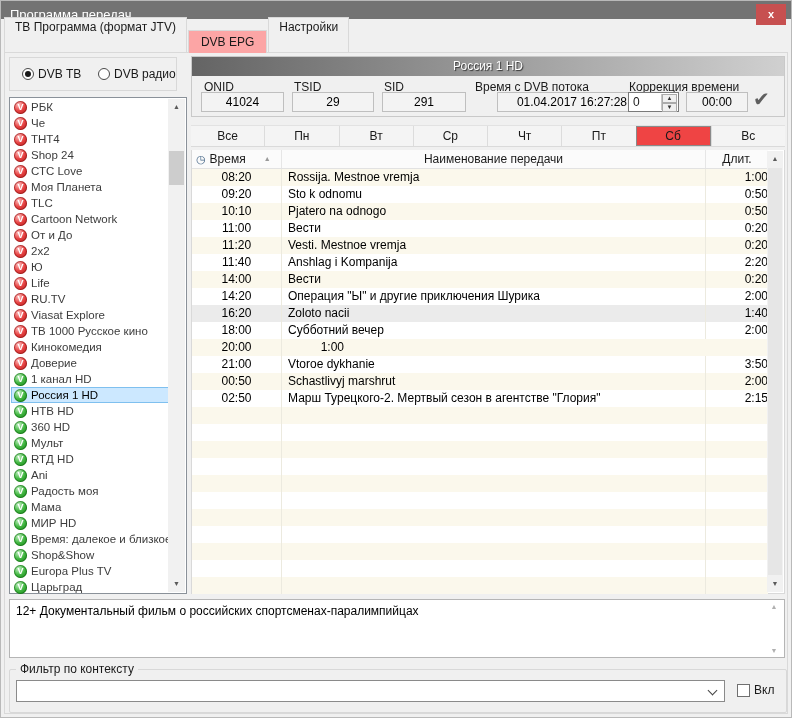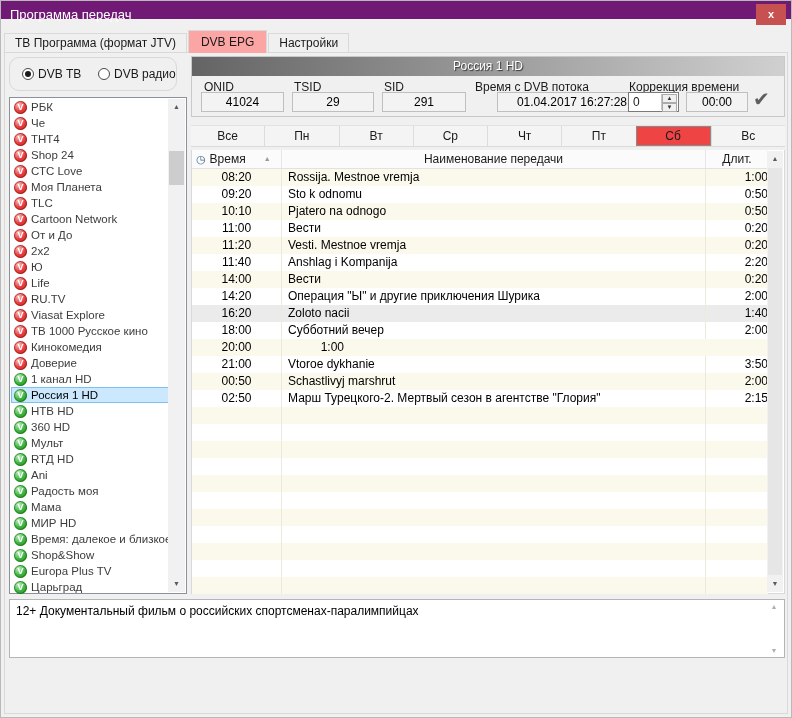--- a/index.html
+++ b/index.html
@@ -4,42 +4,42 @@
 <style>
   * { margin:0; padding:0; box-sizing:border-box; }
   html,body { background:#d8d8d8; }
   .window {
     position:relative; width:792px; height:718px;
     background:#f0f0f0; overflow:hidden;
     font-family:"Liberation Sans", sans-serif; font-size:12px; color:#1a1a1a;
     border:1px solid #b9b9b9;
   }
   
-  .titlebar { position:absolute; top:0; left:0; right:0; height:18px; background:#701a75; }
+  .titlebar { position:absolute; top:0; left:0; right:0; height:18px; background:#737373; }
   .titlebar .title { position:absolute; left:9px; top:0; line-height:27px; color:#fff; font-size:13px; }
   .close-btn {
     position:absolute; right:5px; top:3px; width:30px; height:21px;
     background:#c75050; color:#fff; font-size:11px; font-weight:bold;
     text-align:center; line-height:21px; cursor:default;
   }
   
   .tabstrip { position:absolute; top:29px; left:3px; right:3px; height:23px; display:flex; align-items:flex-end; }
   .tab {
-    height:20px; padding:0 10px; line-height:19px; background:#f0f0f0;
+    height:36px; padding:0 10px; line-height:19px; background:#f0f0f0;
     border:1px solid #d9d9d9; border-bottom:none; margin-right:1px; color:#1a1a1a;
   }
   .tab.active {
     height:23px; line-height:22px; background:#fca5a5; position:relative; z-index:3; padding:0 12px;
   }
   .pane {
     position:absolute; top:51px; left:3px; right:3px; bottom:3px;
     border:1px solid #d9d9d9; background:#f0f0f0;
   }
   
-  .src-group { position:absolute; left:8px; top:56px; width:168px; height:34px; border:1px solid #d8d8d8; border-radius:10px; }
+  .src-group { position:absolute; left:8px; top:56px; width:168px; height:34px; border:1px solid #d8d8d8; border-radius:0; }
   .radio-row { position:absolute; top:9px; display:flex; align-items:center; gap:4px; }
   .radio-circle { width:12px; height:12px; border:1px solid #4a4a4a; border-radius:50%; background:#fff; position:relative; flex:0 0 auto; }
   .radio-circle.checked::after { content:""; position:absolute; left:2px; top:2px; width:6px; height:6px; border-radius:50%; background:#1a1a1a; }
   
   .chan-list { position:absolute; left:8px; top:96px; width:178px; height:497px; background:#fff; border:1px solid #8a9199; }
   .chan-items { position:absolute; left:1px; top:1px; width:158px; }
   .chan-item { height:16px; display:flex; align-items:center; padding-left:3px; gap:4px; color:#3c3c3c; font-size:11.5px; white-space:nowrap; }
   .chan-item.selected { background:#cce8ff; box-shadow:inset 0 0 0 1px #7fc0ef; color:#000; }
   .chan-icon { width:13px; height:13px; border-radius:50%; flex:0 0 auto; position:relative; color:#fff; font-size:9px; font-weight:bold; text-align:center; line-height:13px; }
   .chan-icon.red   { background:radial-gradient(circle at 35% 28%, #ffc0c0, #e84444 48%, #a81414); box-shadow:inset 0 0 0 1px rgba(120,0,0,.5); }
@@ -445,14 +445,23 @@
       <div class="sb-arrow" style="bottom:0">▼</div>
     </div>
   </div>
 
   <div class="descbox">
     <div class="desc-text">12+ Документальный фильм о российских спортсменах-паралимпийцах</div>
     <div class="desc-arrow" style="top:3px">▲</div>
     <div class="desc-arrow" style="bottom:3px">▼</div>
   </div>
 
+  <div class="filter-group">
+    <span class="filter-label">Фильтр по контексту</span>
+    <div class="combo">
+      <span></span>
+      <span class="combo-chevron"></span>
+    </div>
+    <div class="checkbox"></div>
+    <span class="checkbox-label">Вкл</span>
+  </div>
 
 </div>
 
 </body></html>

